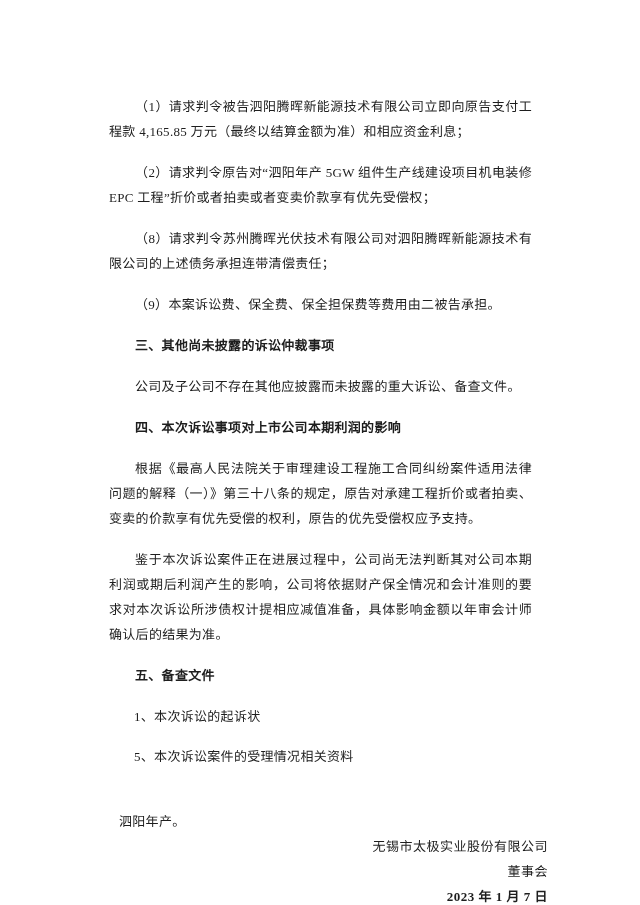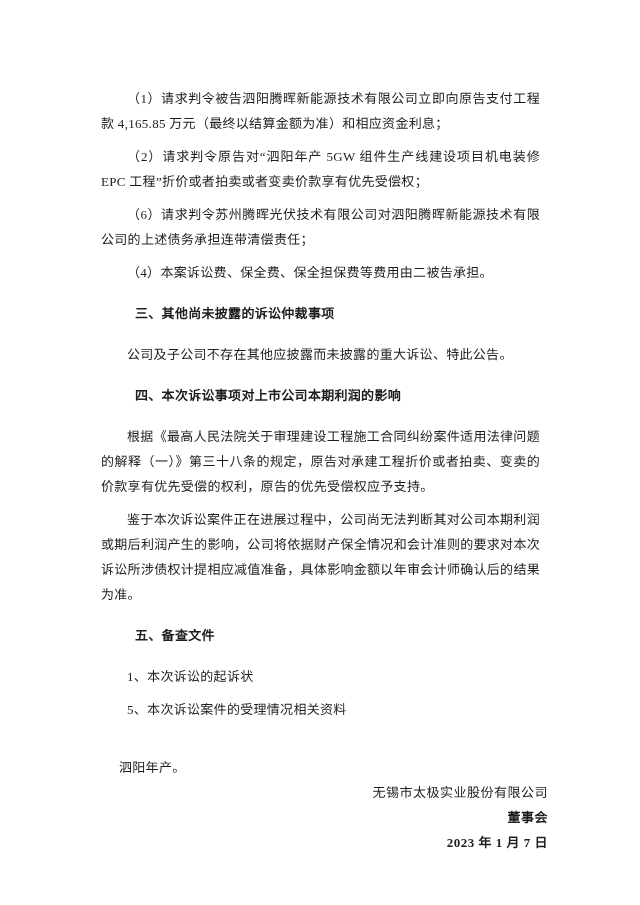--- a/index.html
+++ b/index.html
@@ -15,33 +15,33 @@
     background: #ffffff;
     box-sizing: border-box;
     padding: 78px 92px 0 93px;
     overflow: hidden;
     font-family: "Liberation Serif", "DejaVu Serif", serif;
     font-size: 13px;
     line-height: 25px;
     color: #1e1e1e;
   }
   .para {
-    margin: 8px;
+    margin: 16px;
     text-indent: 2em;
     text-align: justify;
     letter-spacing: 0.3px;
   }
   .heading {
     margin: 16px;
     text-indent: 2em;
     font-weight: bold;
     letter-spacing: 0.3px;
   }
   .list-para {
-    margin: 8px;
+    margin: 15px;
     text-indent: 2em;
     letter-spacing: 0.3px;
   }
   .closing {
     margin: 0;
     text-indent: 2em;
     letter-spacing: 0.3px;
   }
   .spacer-line {
     height: 25px;
@@ -50,42 +50,42 @@
     text-align: right;
   }
   .sig-line {
     margin: 0;
     letter-spacing: 0.5px;
   }
   .sig-company {
     font-weight: normal;
   }
   .sig-issuer {
-    font-weight: bold;
+    font-weight: normal;
   }
   .sig-date {
     font-weight: bold;
   }
 </style>
 </head>
 <body>
 
 <div class="page">
 
   <p class="para">（1）请求判令被告泗阳腾晖新能源技术有限公司立即向原告支付工程款 4,165.85 万元（最终以结算金额为准）和相应资金利息；</p>
 
   <p class="para">（2）请求判令原告对“泗阳年产 5GW 组件生产线建设项目机电装修 EPC 工程”折价或者拍卖或者变卖价款享有优先受偿权；</p>
 
-  <p class="para">（6）请求判令苏州腾晖光伏技术有限公司对泗阳腾晖新能源技术有限公司的上述债务承担连带清偿责任；</p>
+  <p class="para">（8）请求判令苏州腾晖光伏技术有限公司对泗阳腾晖新能源技术有限公司的上述债务承担连带清偿责任；</p>
 
-  <p class="para">（4）本案诉讼费、保全费、保全担保费等费用由二被告承担。</p>
+  <p class="para">（9）本案诉讼费、保全费、保全担保费等费用由二被告承担。</p>
 
   <p class="heading">三、其他尚未披露的诉讼仲裁事项</p>
 
-  <p class="para">公司及子公司不存在其他应披露而未披露的重大诉讼、特此公告。</p>
+  <p class="para">公司及子公司不存在其他应披露而未披露的重大诉讼、备查文件。</p>
 
   <p class="heading">四、本次诉讼事项对上市公司本期利润的影响</p>
 
   <p class="para">根据《最高人民法院关于审理建设工程施工合同纠纷案件适用法律问题的解释（一）》第三十八条的规定，原告对承建工程折价或者拍卖、变卖的价款享有优先受偿的权利，原告的优先受偿权应予支持。</p>
 
   <p class="para">鉴于本次诉讼案件正在进展过程中，公司尚无法判断其对公司本期利润或期后利润产生的影响，公司将依据财产保全情况和会计准则的要求对本次诉讼所涉债权计提相应减值准备，具体影响金额以年审会计师确认后的结果为准。</p>
 
 
   <p class="heading">五、备查文件</p>
 

